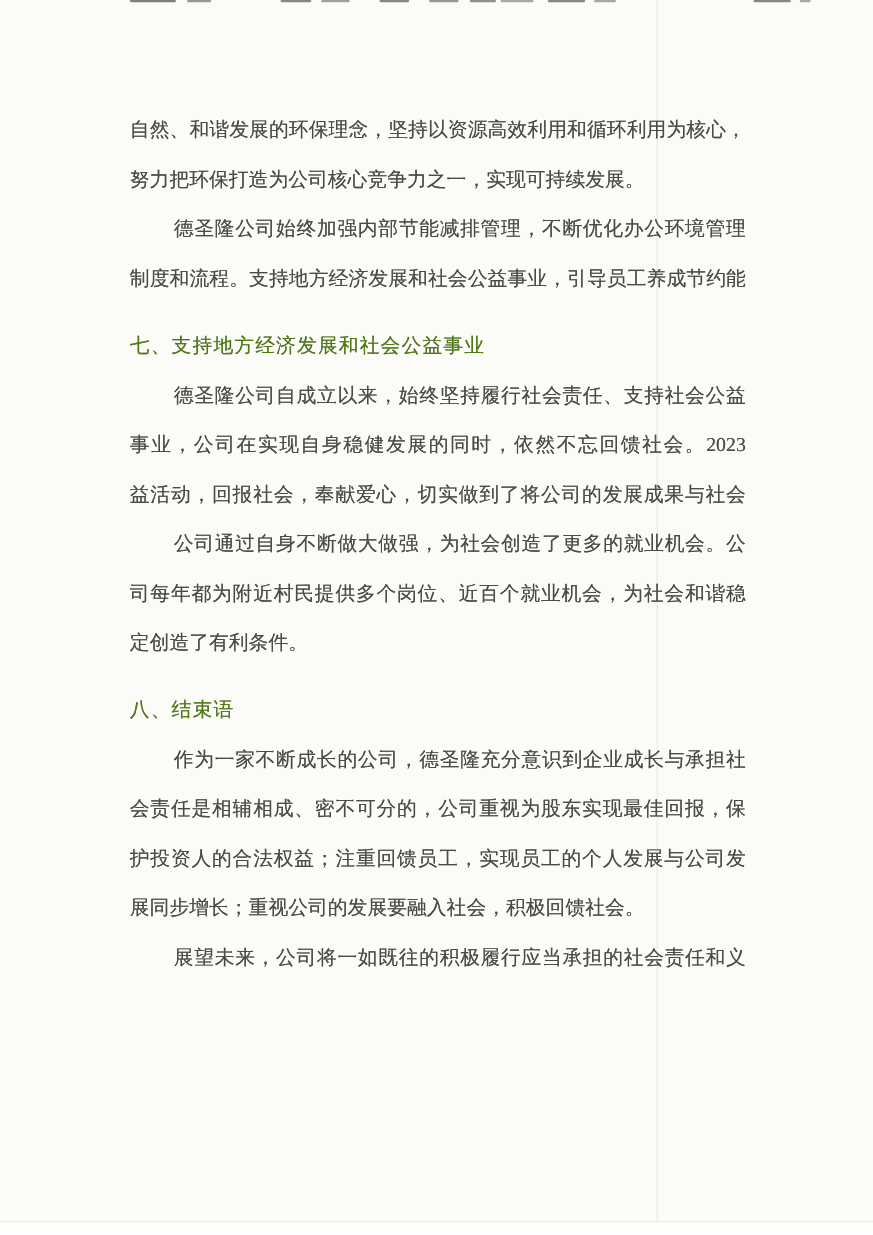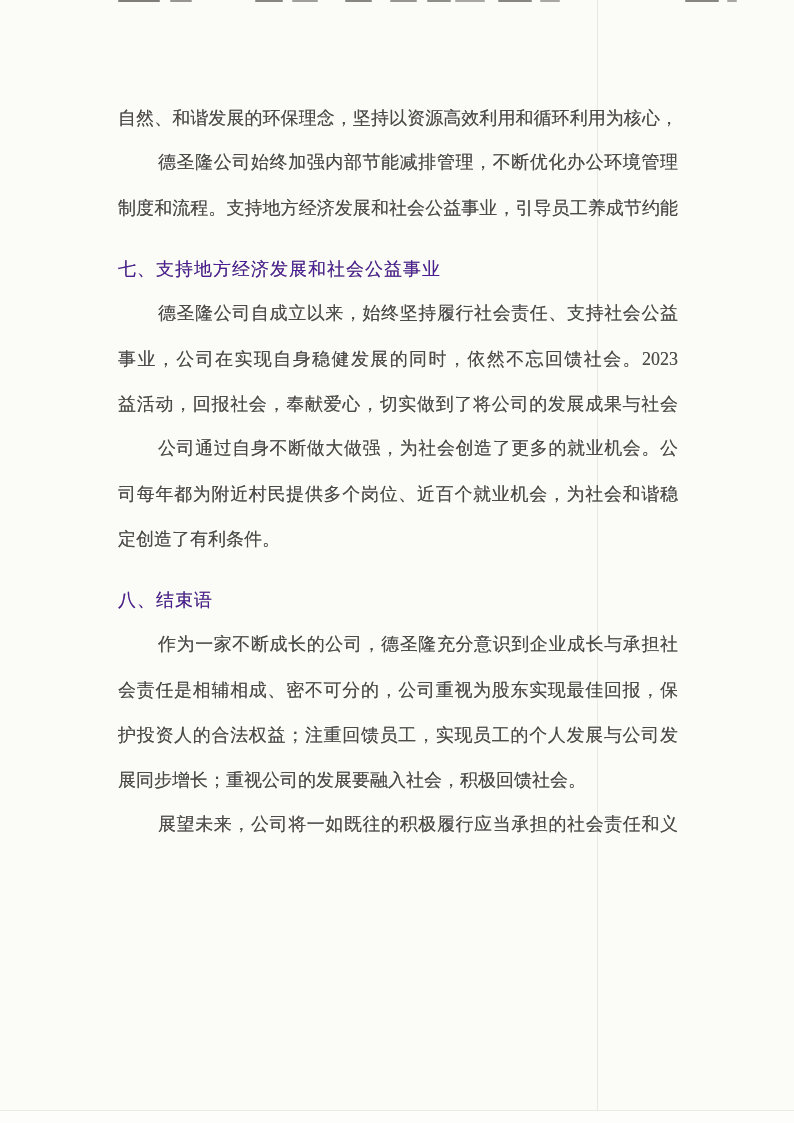--- a/index.html
+++ b/index.html
@@ -38,29 +38,28 @@
   }
   .ln.j {
     
     text-align-last: justify;
     white-space: normal;
     overflow: hidden;
     height: 45px;
   }
   .ln.ind {
     text-indent: 40px;
-    font-family: Liberation Mono, monospace;
   }
   .hd {
     margin: 16px 0 0 0;
     height: 45px;
     line-height: 45px;
     font-size: 18px;
     font-weight: normal;
-    color: #4c1d95;
+    color: #4d7c0f;
     letter-spacing: 1px;
   }
   
   .scan-edge-top {
     position: absolute;
     left: 0;
     top: 0;
     width: 794px;
     height: 4px;
   }
@@ -106,20 +105,21 @@
     <i style="left:498px;width:34px;opacity:.7"></i>
     <i style="left:540px;width:20px;opacity:.5"></i>
     <i style="left:685px;width:34px;opacity:.7"></i>
     <i style="left:727px;width:10px;opacity:.5"></i>
   </div>
 
   <div class="crease"></div>
 
   <div class="content">
     <p class="ln j">自然、和谐发展的环保理念，坚持以资源高效利用和循环利用为核心，</p>
+    <p class="ln">努力把环保打造为公司核心竞争力之一，实现可持续发展。</p>
     <p class="ln j ind">德圣隆公司始终加强内部节能减排管理，不断优化办公环境管理</p>
     <p class="ln j">制度和流程。支持地方经济发展和社会公益事业，引导员工养成节约能</p>
 
     <h2 class="hd">七、支持地方经济发展和社会公益事业</h2>
 
     <p class="ln j ind">德圣隆公司自成立以来，始终坚持履行社会责任、支持社会公益</p>
     <p class="ln j">事业，公司在实现自身稳健发展的同时，依然不忘回馈社会。2023</p>
     <p class="ln j">益活动，回报社会，奉献爱心，切实做到了将公司的发展成果与社会</p>
     <p class="ln j ind">公司通过自身不断做大做强，为社会创造了更多的就业机会。公</p>
     <p class="ln j">司每年都为附近村民提供多个岗位、近百个就业机会，为社会和谐稳</p>

